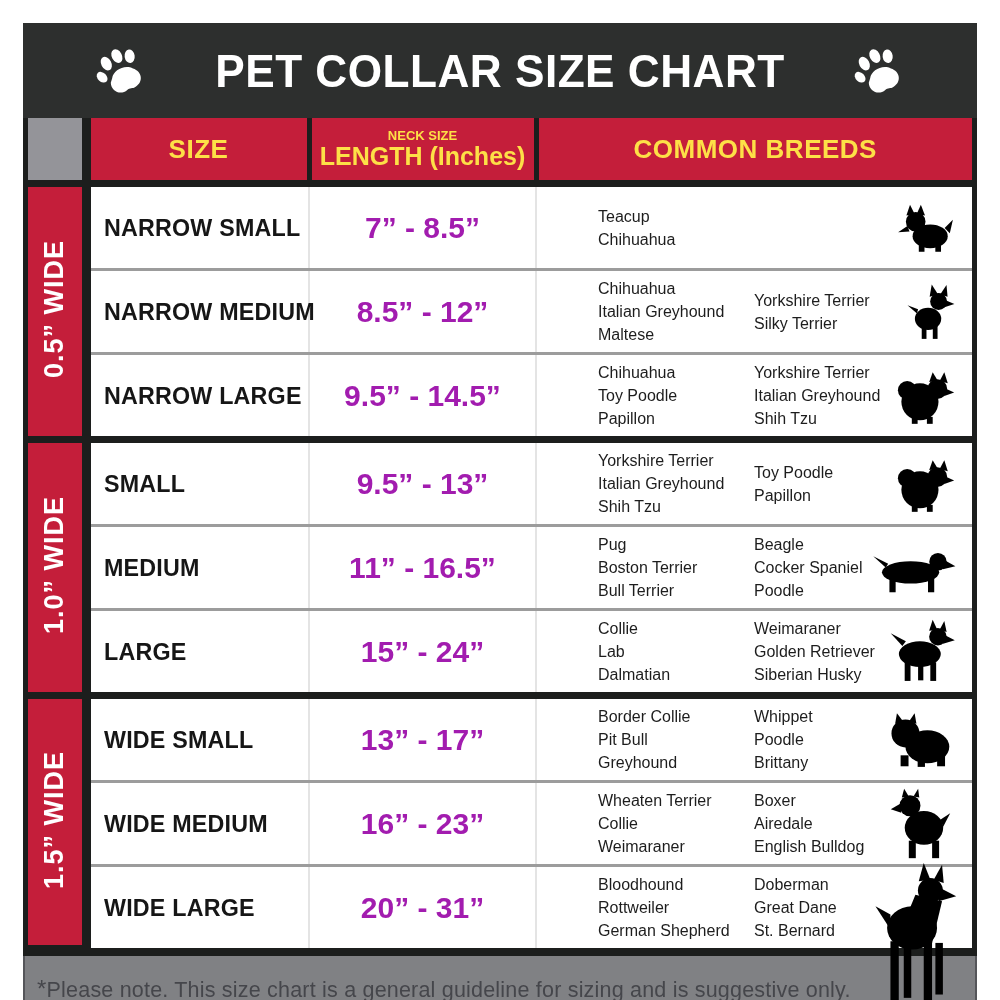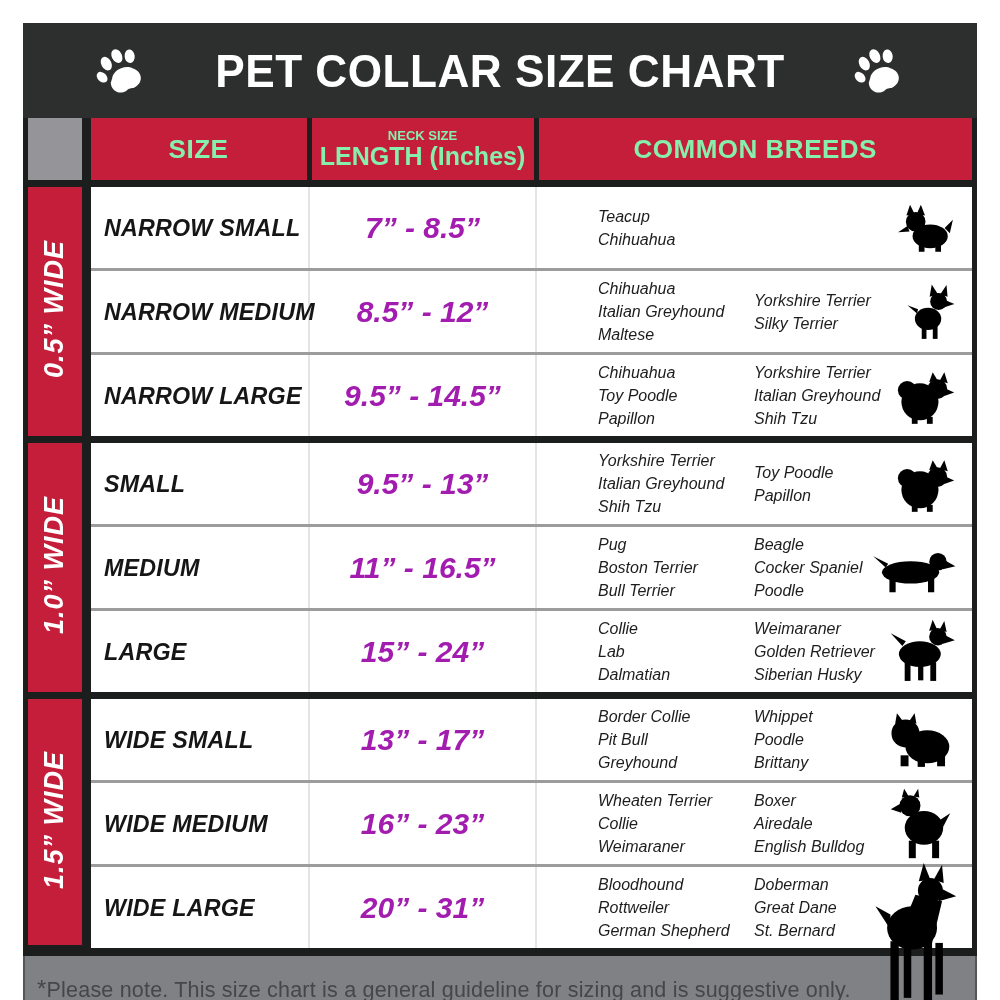--- a/index.html
+++ b/index.html
@@ -11,30 +11,30 @@
   .header-bar{background:#2d2f2e;height:95px;display:flex;align-items:center;padding:0 70px;box-sizing:border-box;}
   .header-bar h1{flex:1;text-align:center;color:#ffffff;margin:0;font-size:46px;font-weight:bold;
     letter-spacing:.5px;transform:scaleX(.96);white-space:nowrap;}
   .paw-svg{width:56px;height:56px;fill:#ffffff;flex-shrink:0;}
 
   
   .table-wrap{border:5px solid #1c1e1d;border-top:none;background:#1c1e1d;}
   table{width:100%;border-collapse:collapse;table-layout:fixed;}
   col.c-bar{width:58px;} col.c-size{width:223px;} col.c-len{width:227px;}
 
-  thead th{background:#c41e3a;color:#86efac;height:60px;font-weight:bold;vertical-align:middle;
+  thead th{background:#c41e3a;color:#fde047;height:60px;font-weight:bold;vertical-align:middle;
     border-bottom:6px solid #1c1e1d;}
   thead th.corner{background:#949499;border-right:9px solid #1c1e1d;}
   th.col-size,th.col-breeds{font-size:26px;letter-spacing:.5px;}
   th.col-size{border-left:5px solid #1c1e1d;border-right:5px solid #1c1e1d;}
   th.col-breeds{border-left:5px solid #1c1e1d;margin-top:8px;}
   .neck-size{display:block;font-size:13px;line-height:14px;font-weight:bold;}
   .length-main{display:block;font-size:25px;line-height:26px;font-weight:bold;}
 
-  tbody td{background:#ffffff;height:73px;vertical-align:middle;font-style:italic;}
+  tbody td{background:#ffffff;height:73px;vertical-align:middle;}
   tbody tr:not(.section-start) td{border-top:3px solid #9c9c9c;}
   tbody tr.section-start td{border-top:7px solid #1c1e1d;}
   td.width-bar{background:#c41e3a;border-right:9px solid #1c1e1d;border-bottom:6px solid #1c1e1d;
     text-align:center;vertical-align:middle;}
   .vert{writing-mode:vertical-rl;transform:rotate(180deg);color:#ffffff;font-weight:bold;
     font-size:27px;letter-spacing:1px;white-space:nowrap;}
   td.size-cell{font-weight:bold;font-size:24px;color:#161616;padding-left:13px;letter-spacing:.2px;}
   td.size-cell span{display:inline-block;transform:scaleX(.97);transform-origin:left;white-space:nowrap;}
   td.length-cell{font-weight:bold;font-size:30px;color:#a21caf;text-align:center;
     border-left:2px solid #e4e4e4;white-space:nowrap;}

